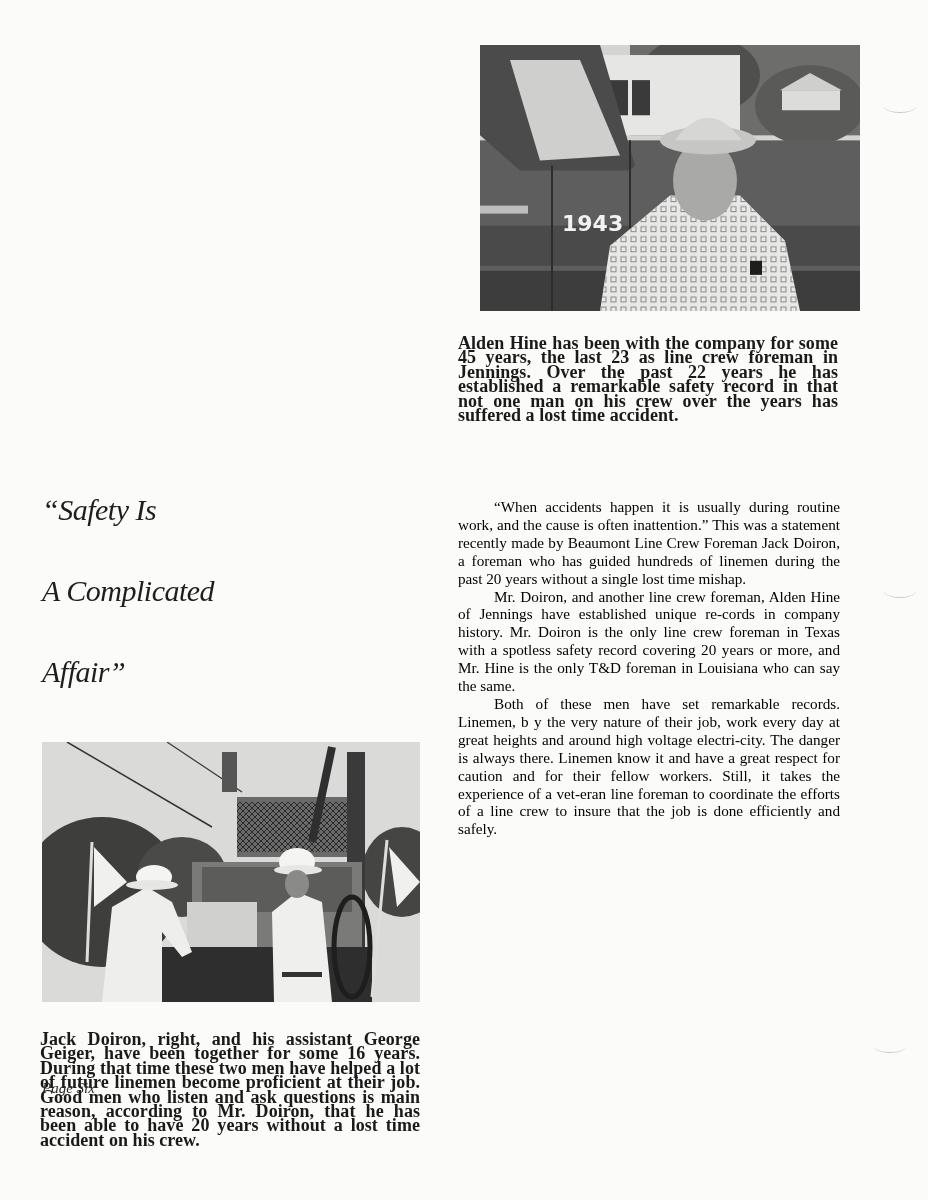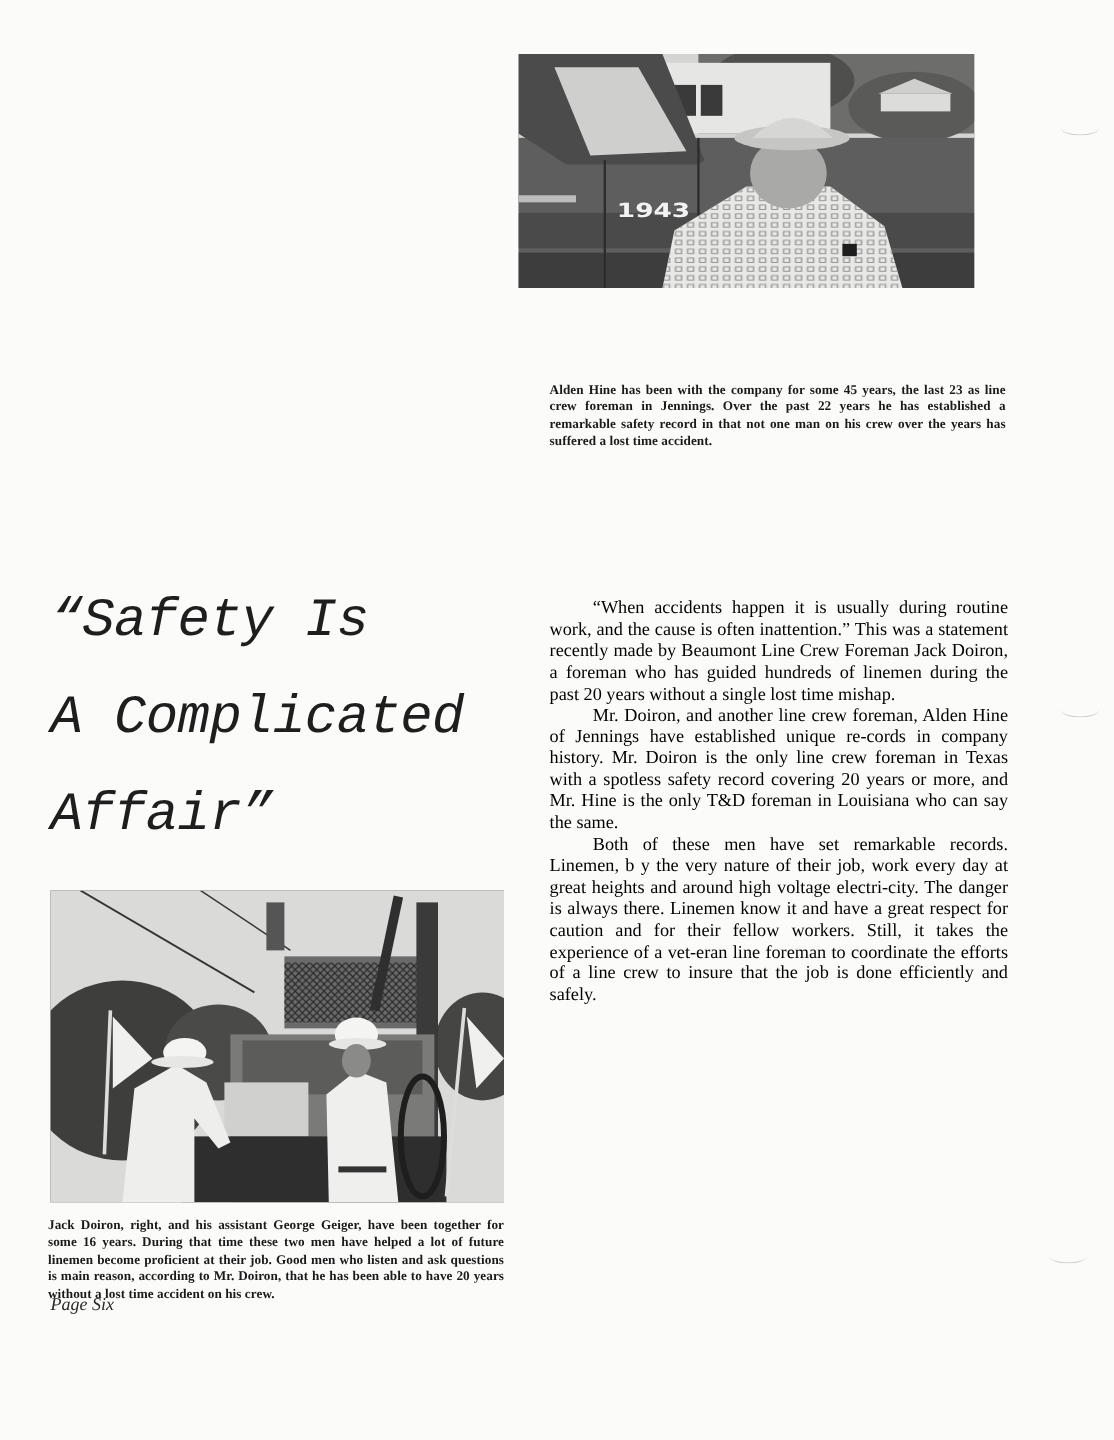--- a/index.html
+++ b/index.html
@@ -6,34 +6,34 @@
   body {
     width: 928px; height: 1200px; position: relative; overflow: hidden;
     background: #fbfbfa; color: #1c1c1c;
     font-family: "Liberation Serif", "DejaVu Serif", serif;
   }
 
   
   .photo { position: absolute; overflow: hidden; background: #888; }
   .photo svg { display: block; width: 100%; height: 100%; }
 
-  #photo-hine { left: 432px; top: 45px; width: 380px; height: 195px; }
+  #photo-hine { left: 480px; top: 45px; width: 380px; height: 266px; }
   #photo-doiron { left: 42px; top: 742px; width: 378px; height: 260px; }
 
   .caption {
-    position: absolute; font-weight: bold; font-size: 11px; line-height: 14.4px;
-    text-align: justify; color: #1a1a1a; letter-spacing: 0.05px;
+    position: absolute; font-weight: bold; font-size: 18px; line-height: 14.4px;
+    text-align: justify; color: #1a1a1a; letter-spacing: 0.05px; margin-top: 18px;
   }
   #caption-hine { left: 458px; top: 318px; width: 380px; }
   #caption-doiron { left: 40px; top: 1014px; width: 380px; }
 
   
   .headline {
-    position: absolute; left: 42px; font-style: italic; font-size: 45px;
-    color: #1e1e1e; font-family: Liberation Mono, monospace;
+    position: absolute; left: 42px; font-style: italic; font-size: 30px;
+    color: #1e1e1e; font-family: Liberation Serif, serif;
     letter-spacing: -0.5px; white-space: nowrap; line-height: 1;
   }
   #hl-1 { top: 495px; }
   #hl-2 { top: 576px; }
   #hl-3 { top: 657px; }
 
   
   .body-col {
     position: absolute; left: 458px; top: 498px; width: 382px;
     font-size: 15.2px; line-height: 17.9px; text-align: justify; color: #000000;

